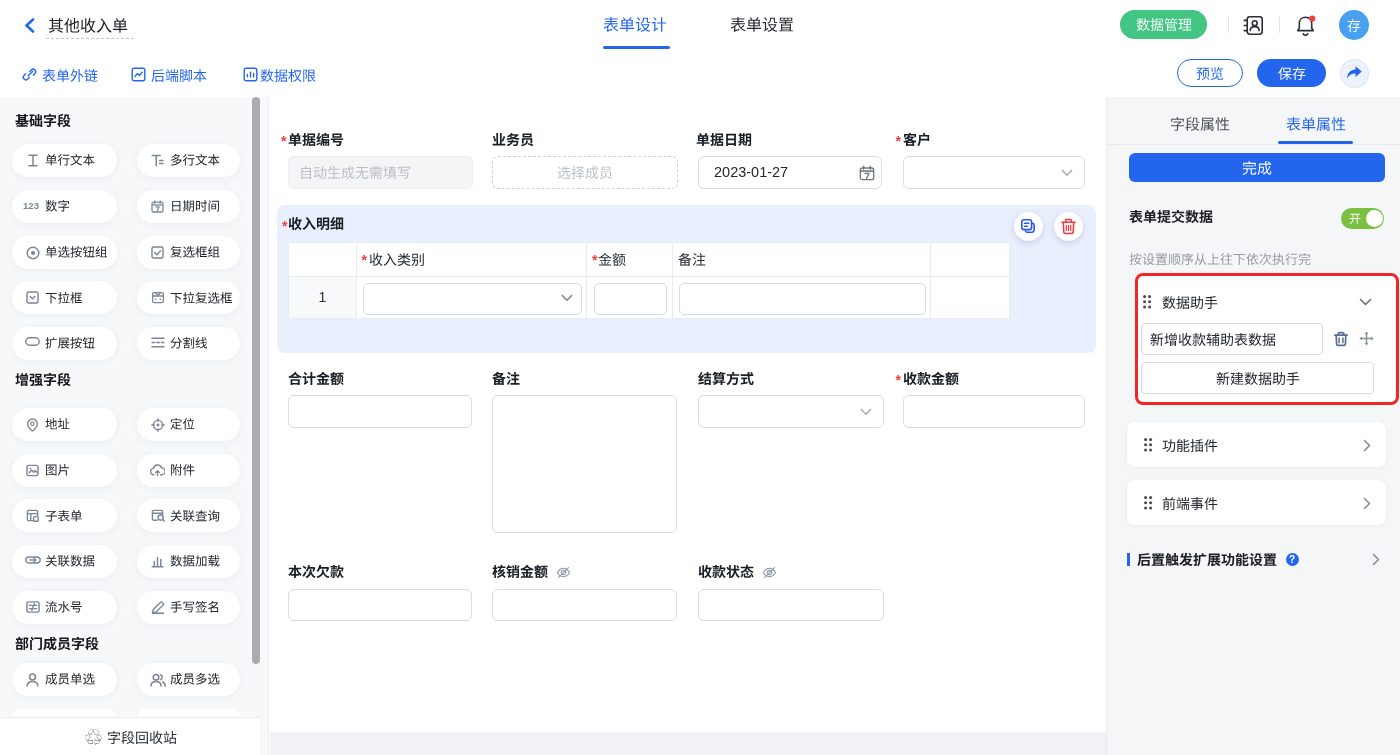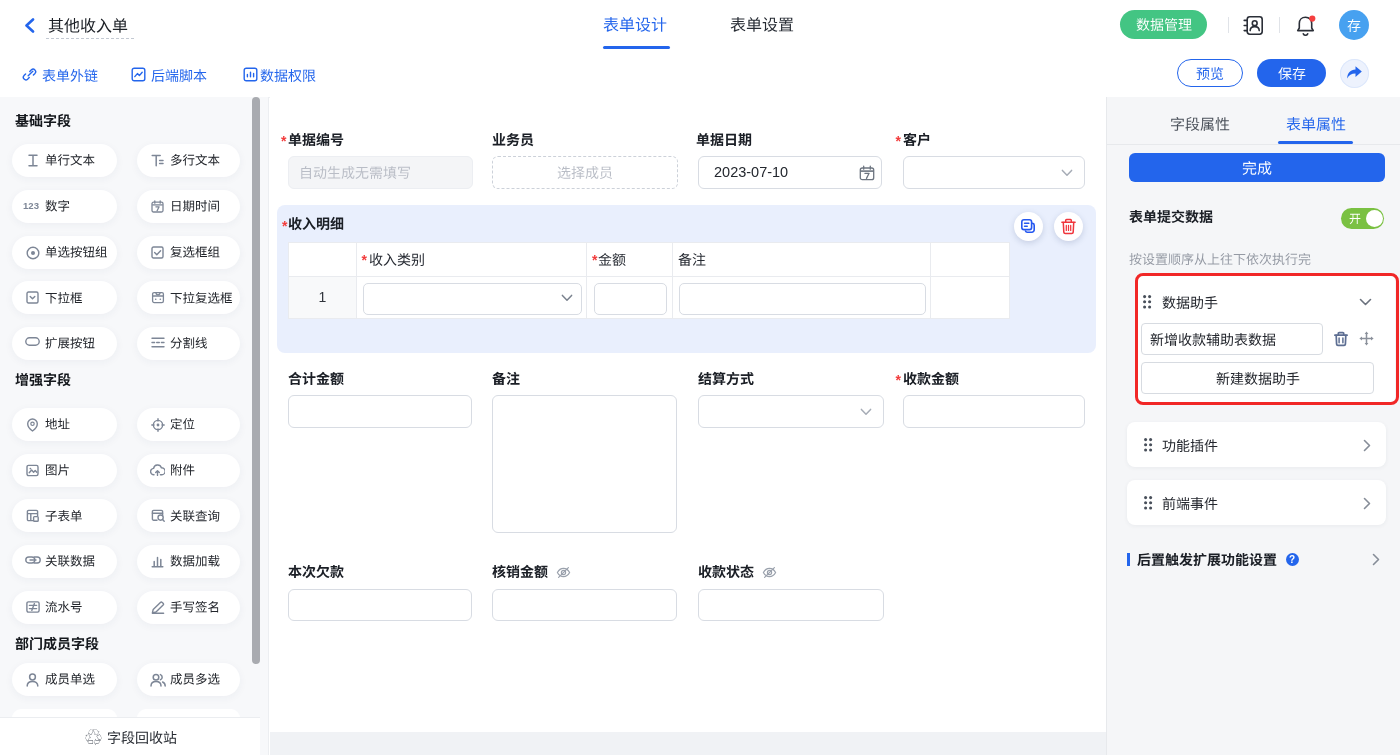--- a/index.html
+++ b/index.html
@@ -540,21 +540,21 @@
 <div class="abs" style="left:492px;top:156px;width:186px;height:33px;border:1px dashed #ccd1d9;border-radius:6px;box-sizing:border-box;background:#fff"></div>
 <svg style="position:absolute;left:557.0px;top:164.0px;" width="56.0" height="18.0" viewBox="0 0 56.0 18.0">
     <g fill="#b9bdc6" transform="translate(0,13.83) scale(0.014,-0.014)">
       <use href="#g37" x="0"></use>
       <use href="#g100" x="1000"></use>
       <use href="#g78" x="2000"></use>
       <use href="#g79" x="3000"></use>
     </g>
   </svg>
 <div class="abs" style="left:698px;top:156px;width:184px;height:33px;border:1px solid #d8dce3;border-radius:6px;box-sizing:border-box;background:#fff"></div>
-<div class="abs" style="left:714px;top:156px;height:33px;line-height:33px;font-size:14.5px;color:#23272e">2023-07-10</div>
+<div class="abs" style="left:714px;top:156px;height:33px;line-height:33px;font-size:14.5px;color:#23272e">2023-01-27</div>
 <svg class="abs" style="left:858.5px;top:164.5px" width="16" height="16" viewBox="0 0 16 16">
     <g fill="none" stroke="#6d7580" stroke-width="1.3">
 <rect x="1.3" y="3" width="13.4" height="11.7" rx="2"></rect>
 <path d="M4.7 1.2 v3 M11.3 1.2 v3" stroke-linecap="round"></path>
 <path d="M1.5 6.1 h13" stroke-width="1.6"></path>
 <path d="M5.9 8.3 h4.2 l-2.6 5.1" stroke-linecap="round" stroke-linejoin="round"></path>
 </g>
   </svg>
 <div class="abs" style="left:903px;top:156px;width:182px;height:33px;border:1px solid #d8dce3;border-radius:6px;box-sizing:border-box;background:#fff"></div>
 <svg class="abs" style="left:1061px;top:169px" width="12" height="8" viewBox="0 0 12 8">

